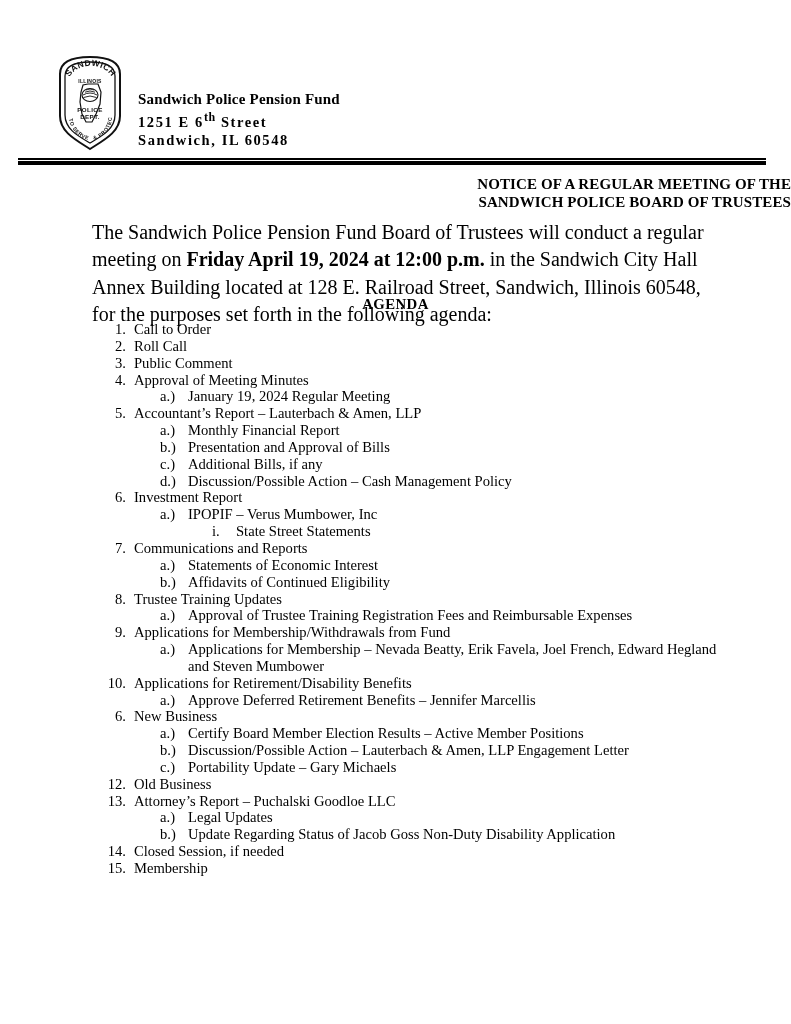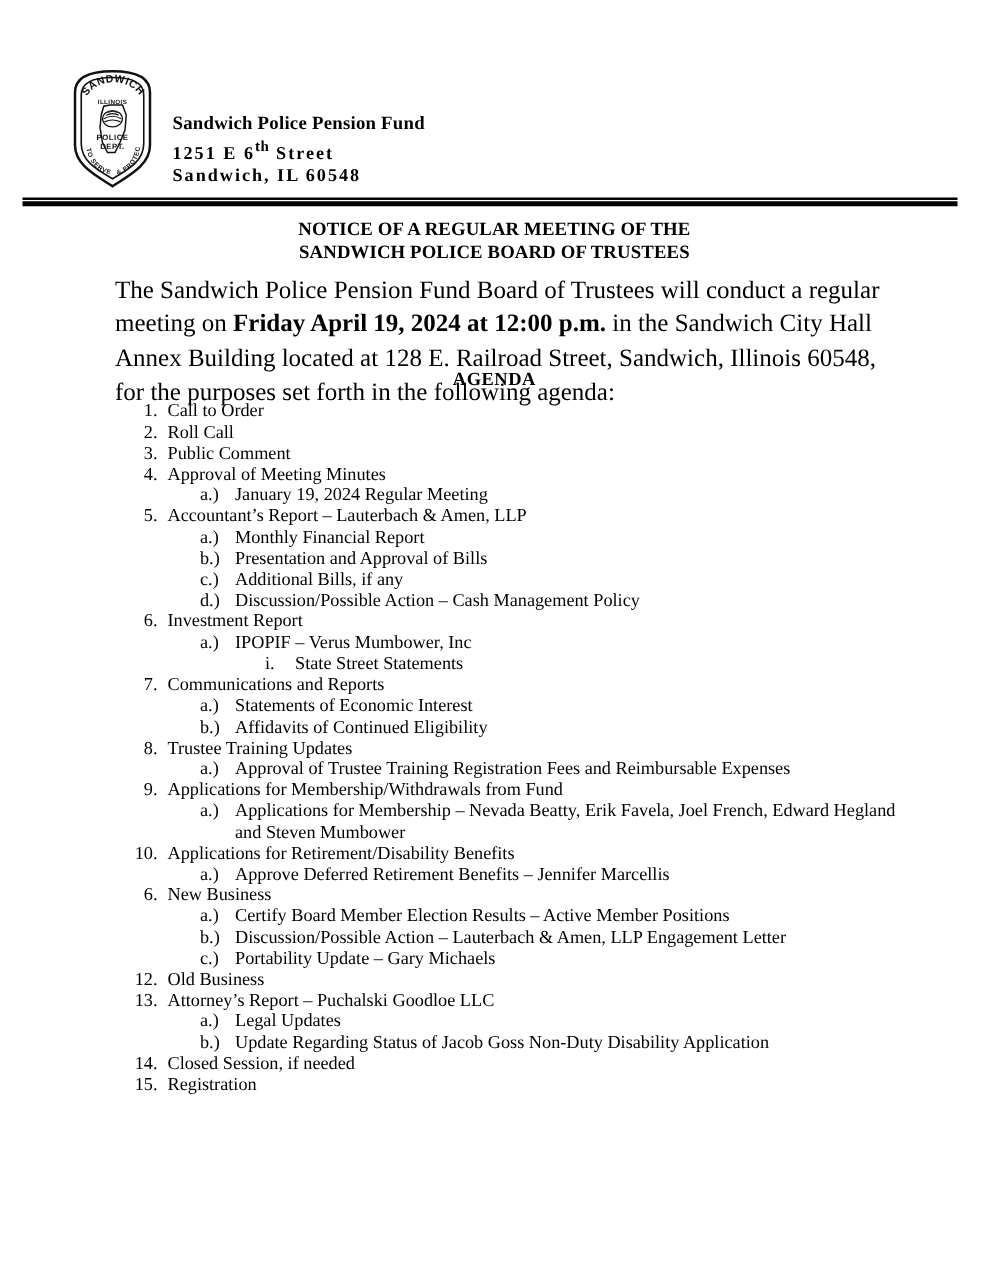--- a/index.html
+++ b/index.html
@@ -80,21 +80,21 @@
     position: absolute; left: 0; top: 3px;
     width: 100%; height: 4px; background: #000;
   }
 
   
   .notice-title {
     position: absolute;
     left: 0;
     top: 175px;
     width: 791px;
-    text-align: center;
+    text-align: right;
     font-size: 15px;
     font-weight: bold;
     line-height: 1.22;
     letter-spacing: 0.1px;
   }
   .notice-title div { white-space: nowrap; }
 
   
   .body-para {
     position: absolute;
@@ -345,17 +345,17 @@
       <div class="ag-row ag-l2">
         <span class="marker">b.)</span>
         <span class="text">Update Regarding Status of Jacob Goss Non-Duty Disability Application</span>
       </div>
       <div class="ag-row ag-l1">
         <span class="marker">14.</span>
         <span class="text">Closed Session, if needed</span>
       </div>
       <div class="ag-row ag-l1">
         <span class="marker">15.</span>
-        <span class="text">Registration</span>
+        <span class="text">Membership</span>
       </div>
     </div>
 
 </div>
 
 </body></html>

